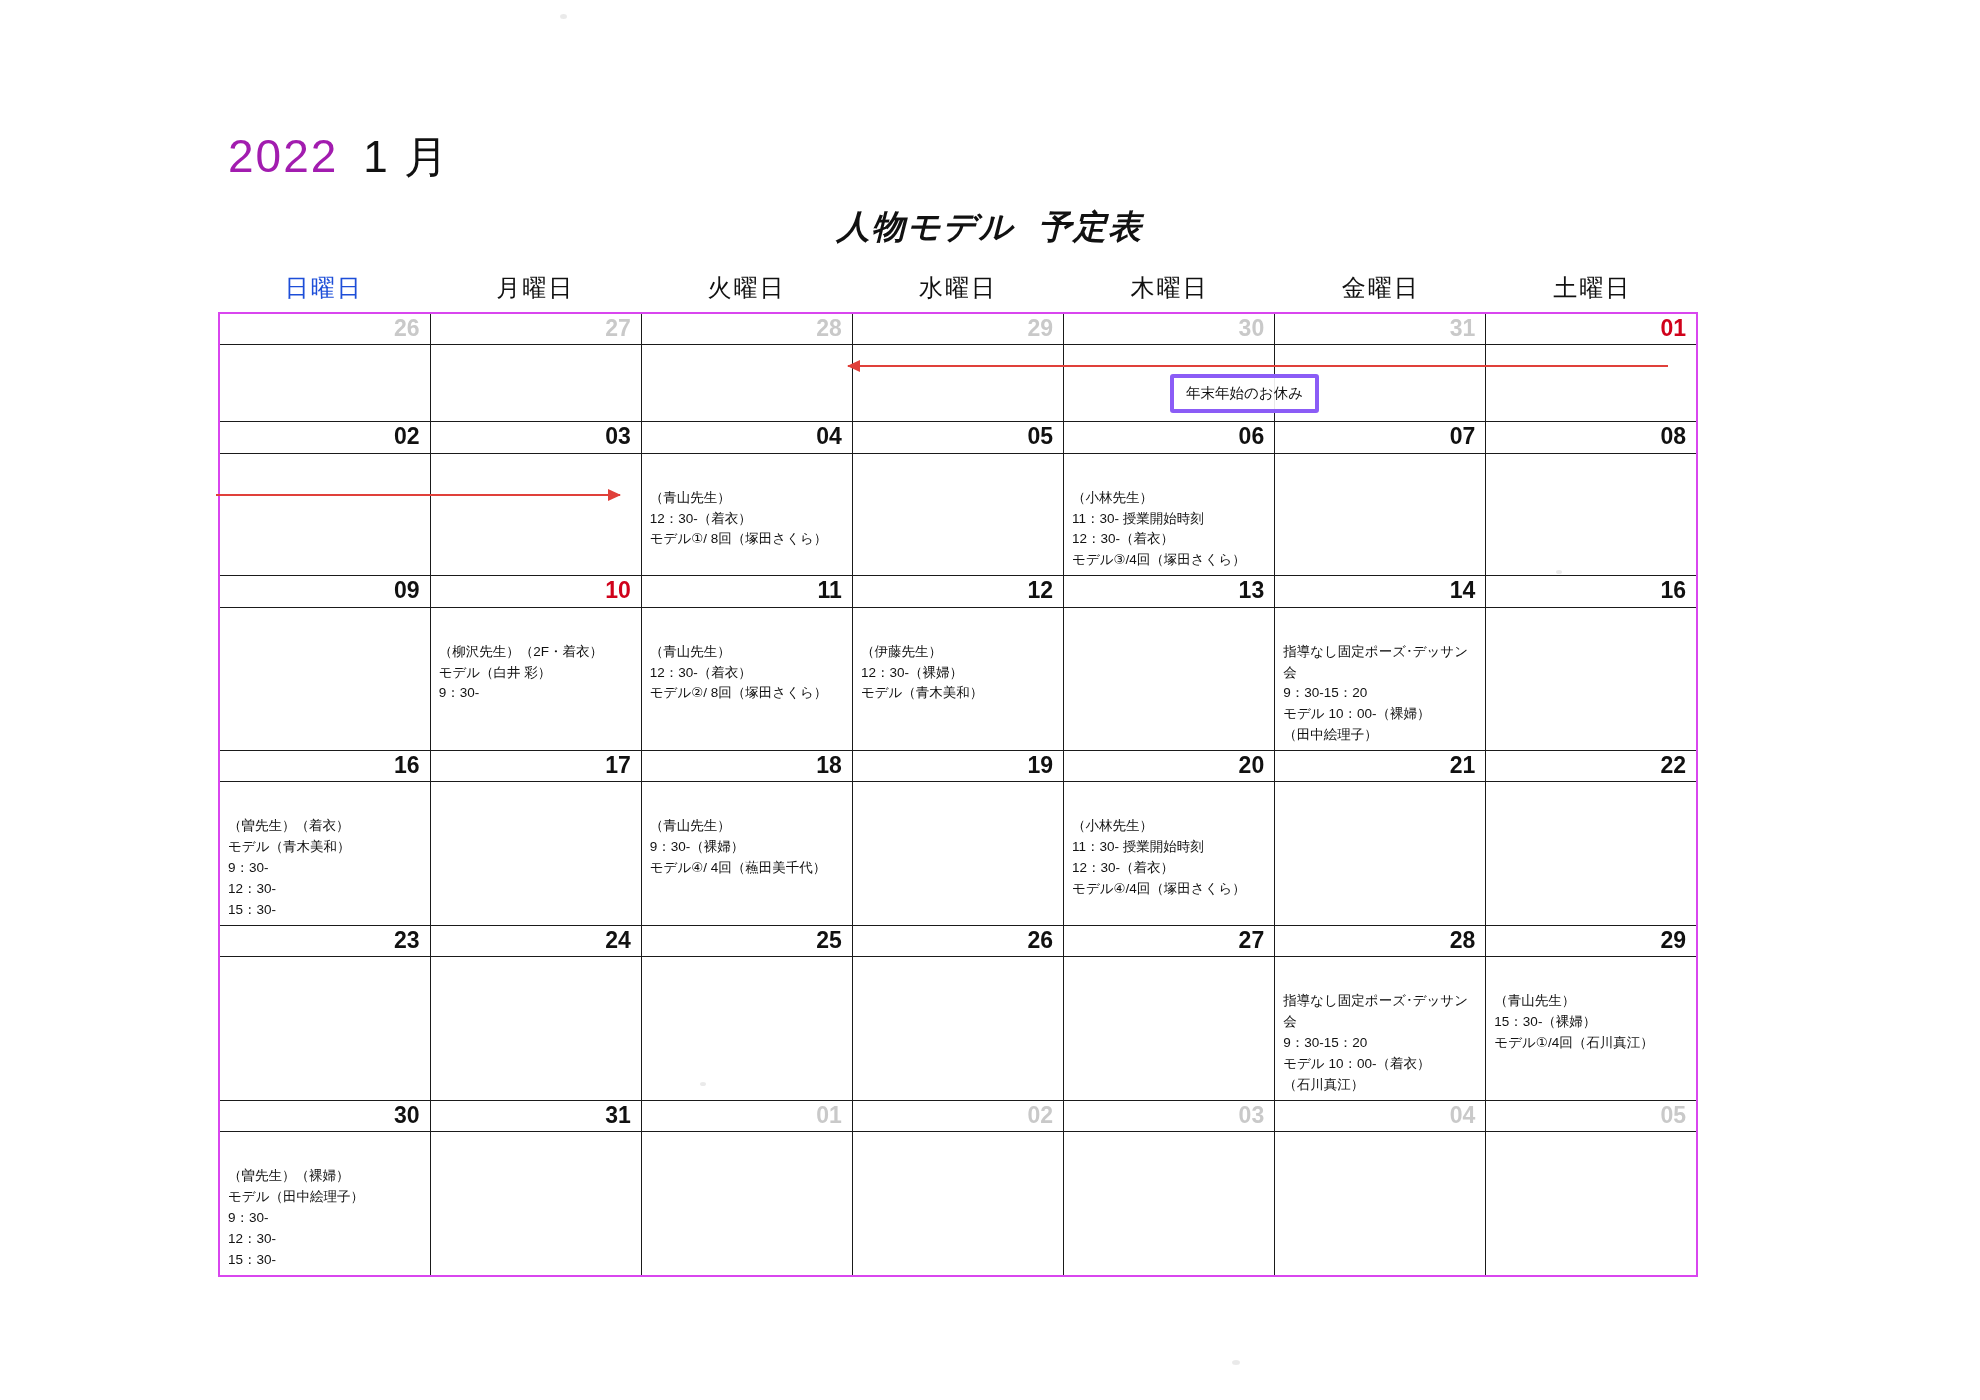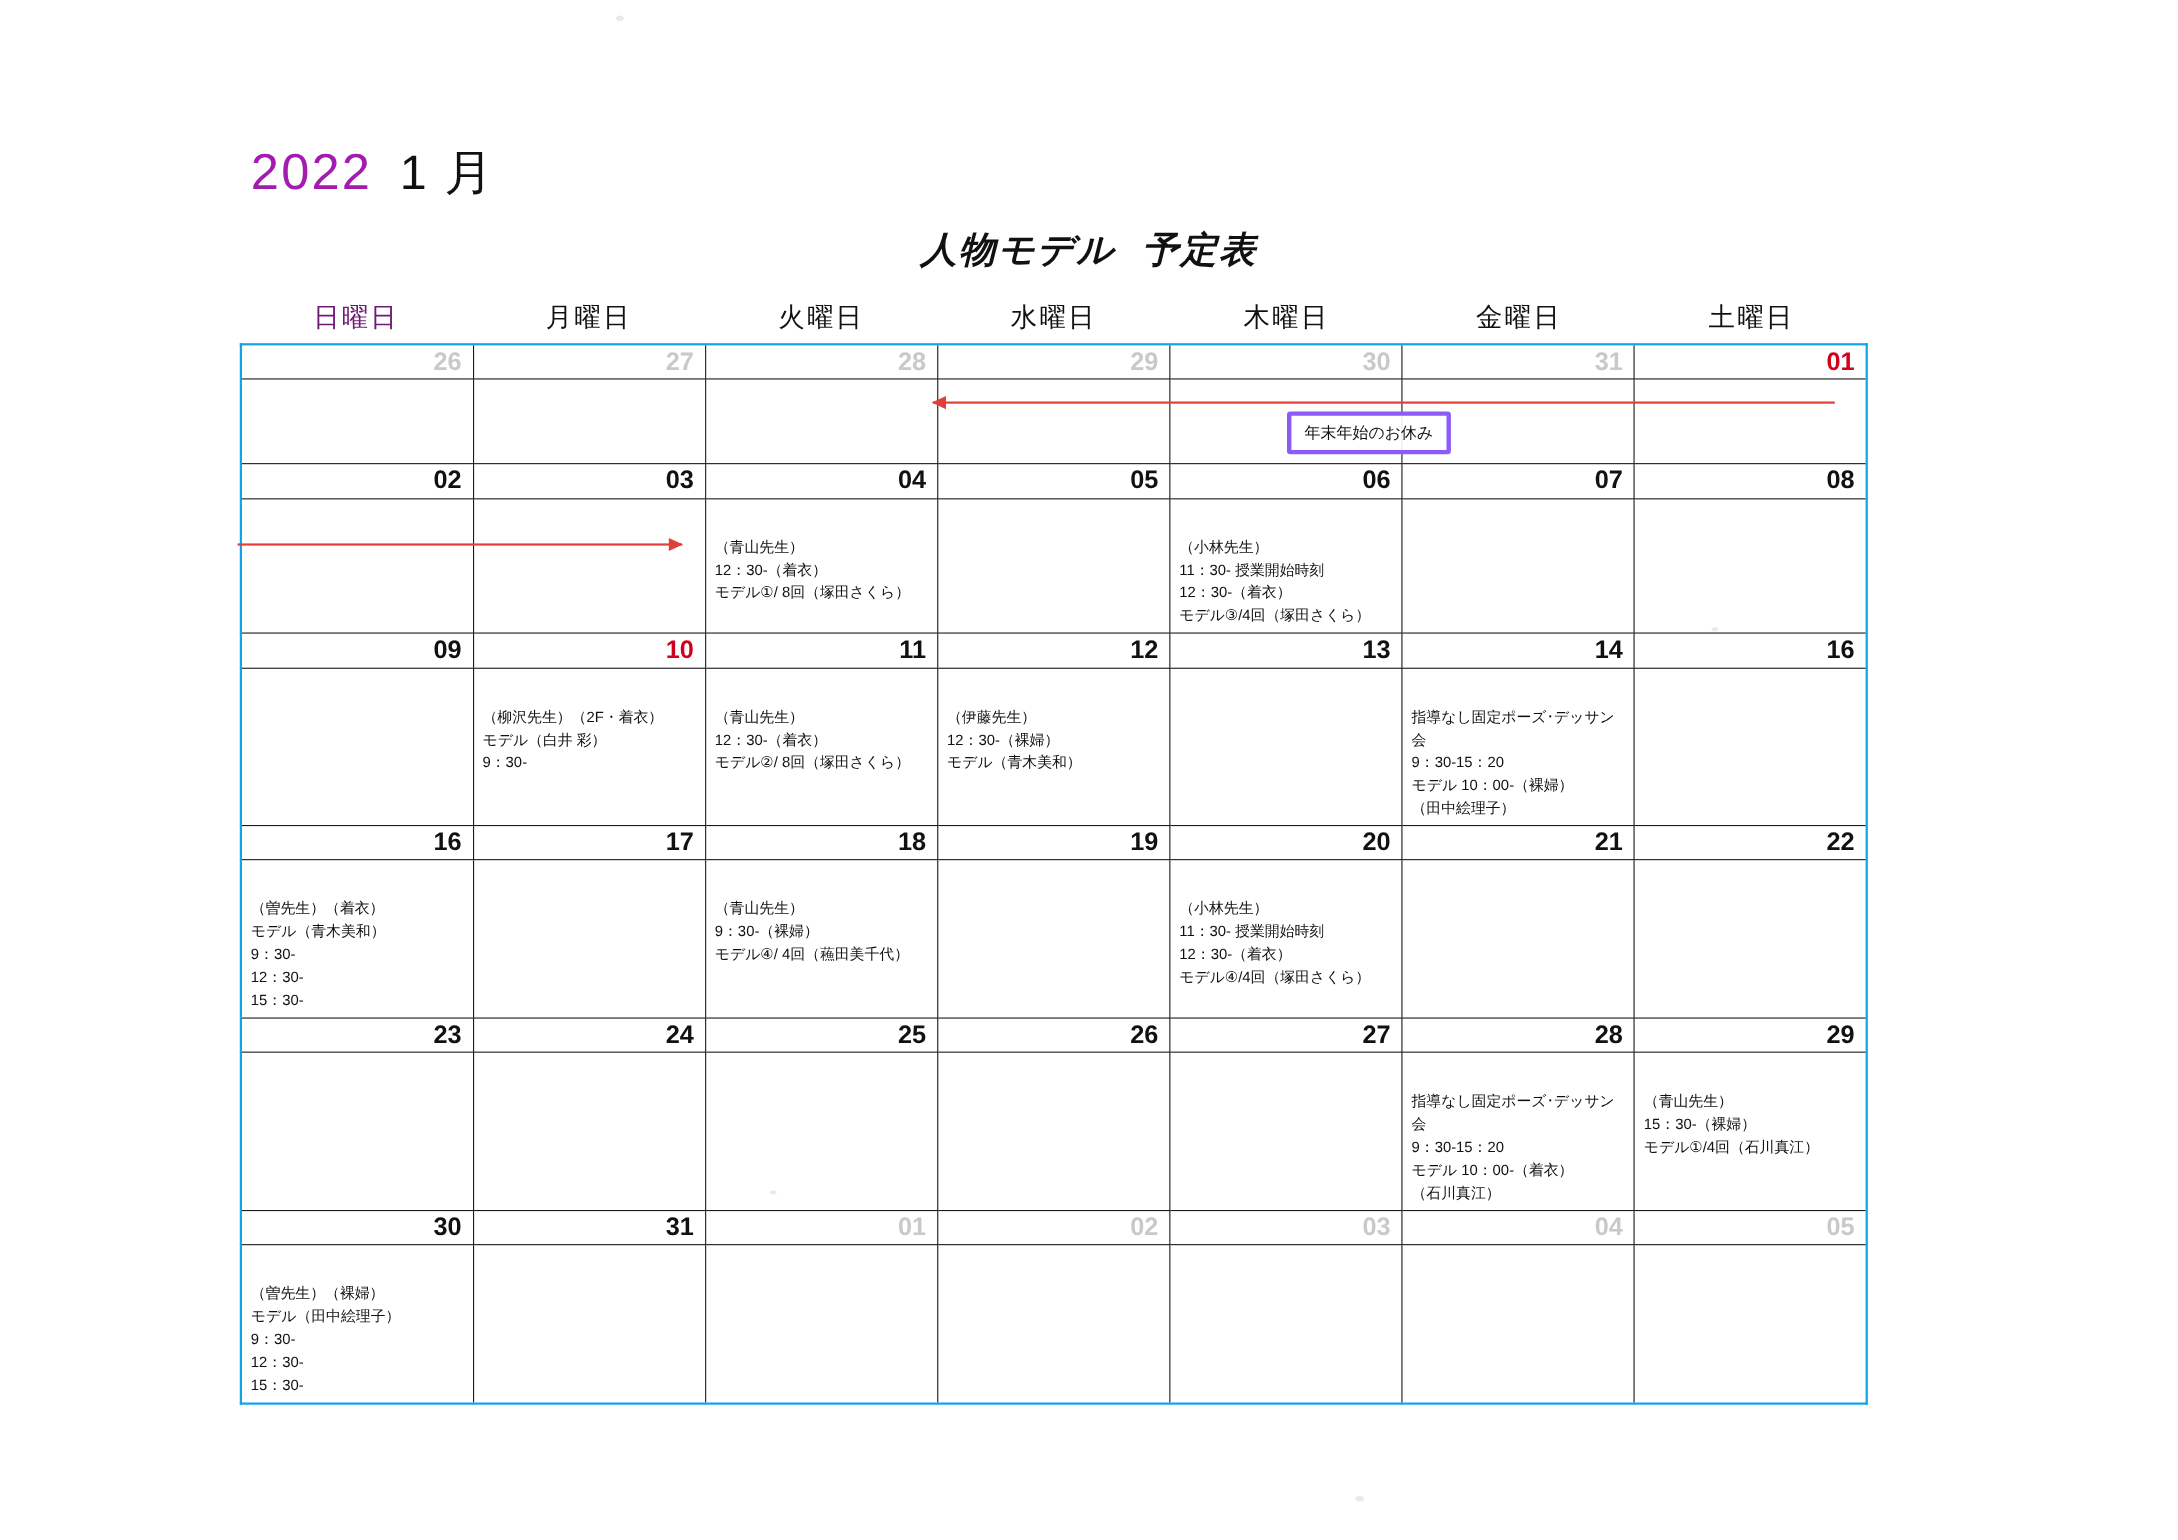--- a/index.html
+++ b/index.html
@@ -62,27 +62,27 @@
     width: 100%;
     margin-bottom: 8px;
   }
   .dow {
     flex: 1 1 0;
     text-align: center;
     font-size: 24px;
     letter-spacing: 2px;
     color: #111;
   }
-  .dow.sun { color: #701a75; }
+  .dow.sun { color: #1d4ed8; }
 
   table.grid {
     border-collapse: collapse;
     width: 100%;
     table-layout: fixed;
-    border: 2px solid #0ea5e9;
+    border: 2px solid #d946ef;
   }
   table.grid td {
     border: 1px solid #1a1a1a;
     vertical-align: top;
     padding: 0;
   }
   td.daycell { height: 26px; }
   .daynum {
     text-align: right;
     font-size: 23px;

